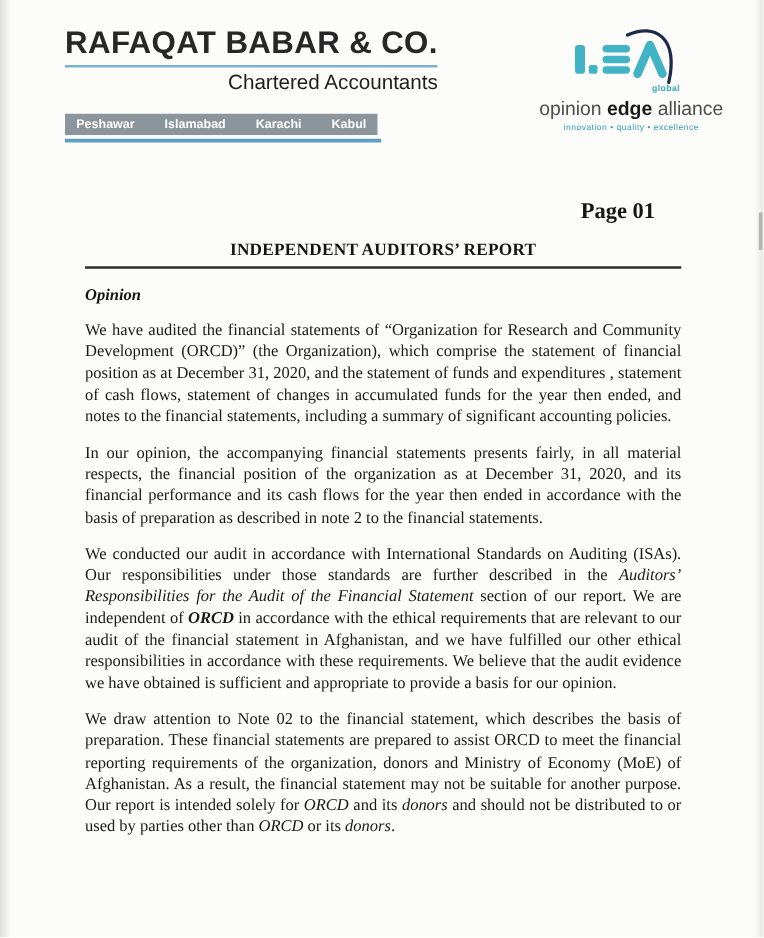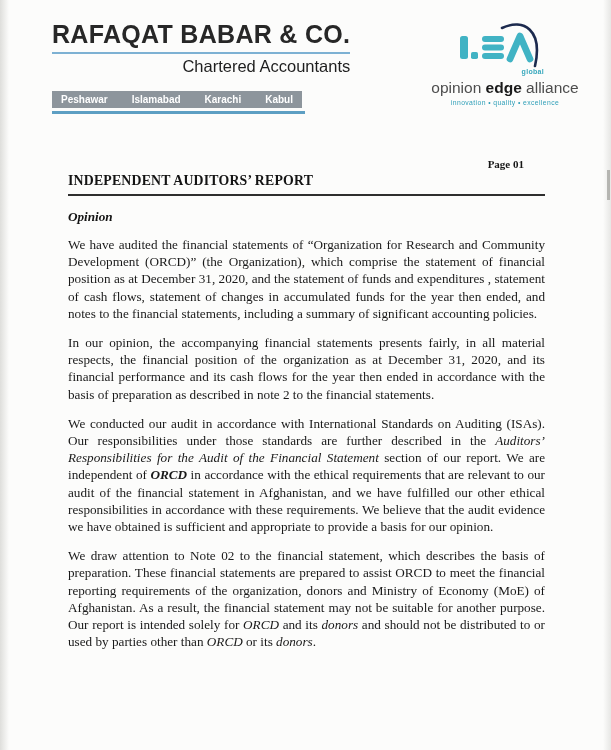--- a/index.html
+++ b/index.html
@@ -36,23 +36,23 @@
     font-family:"Liberation Sans", sans-serif; }
   .lea-mark { position:relative; width:126px; margin:0 auto; height:60px; }
   .lea-global { position:absolute; right:24px; bottom:3px; font-size:7px; font-weight:700;
     color:#38a8bd; letter-spacing:.3px; }
   .logo-line1 { margin-top:1px; font-size:15.5px; color:#4d4d4d; white-space:nowrap; }
   .logo-line1 .bld { font-weight:700; color:#1a1a1a;margin-top:10px; }
   .logo-tagline { margin-top:2px; font-size:6.8px; color:#2f9fb8; letter-spacing:.4px; }
 
   
   .content { position:absolute; left:68px; width:477px; top:158px; color:#191919; }
-  .page-num { text-align:right; padding-right:21px; font-size:11px; font-weight:700; color:#161616; }
+  .page-num { text-align:right; padding-right:21px; font-size:18px; font-weight:700; color:#161616; }
   .doc-title {
-    margin-top:3px; font-size:13.8px; font-weight:700;
+    margin-top:13px; text-align:center; font-size:13.8px; font-weight:700;
     color:#141414; letter-spacing:.2px; padding-bottom:5px; border-bottom:2px solid #2e2e2e;
   }
   .sec-h { margin:13px 0 11px 0; font-size:13.2px; font-weight:700; font-style:italic; color:#141414; }
   .para { margin:0 0 12px 0; font-size:13.2px; line-height:17.2px; text-align:justify; }
   .it { font-style:italic; }
   .bi { font-style:italic; font-weight:700; }
 </style>
 </head>
 <body>
 

